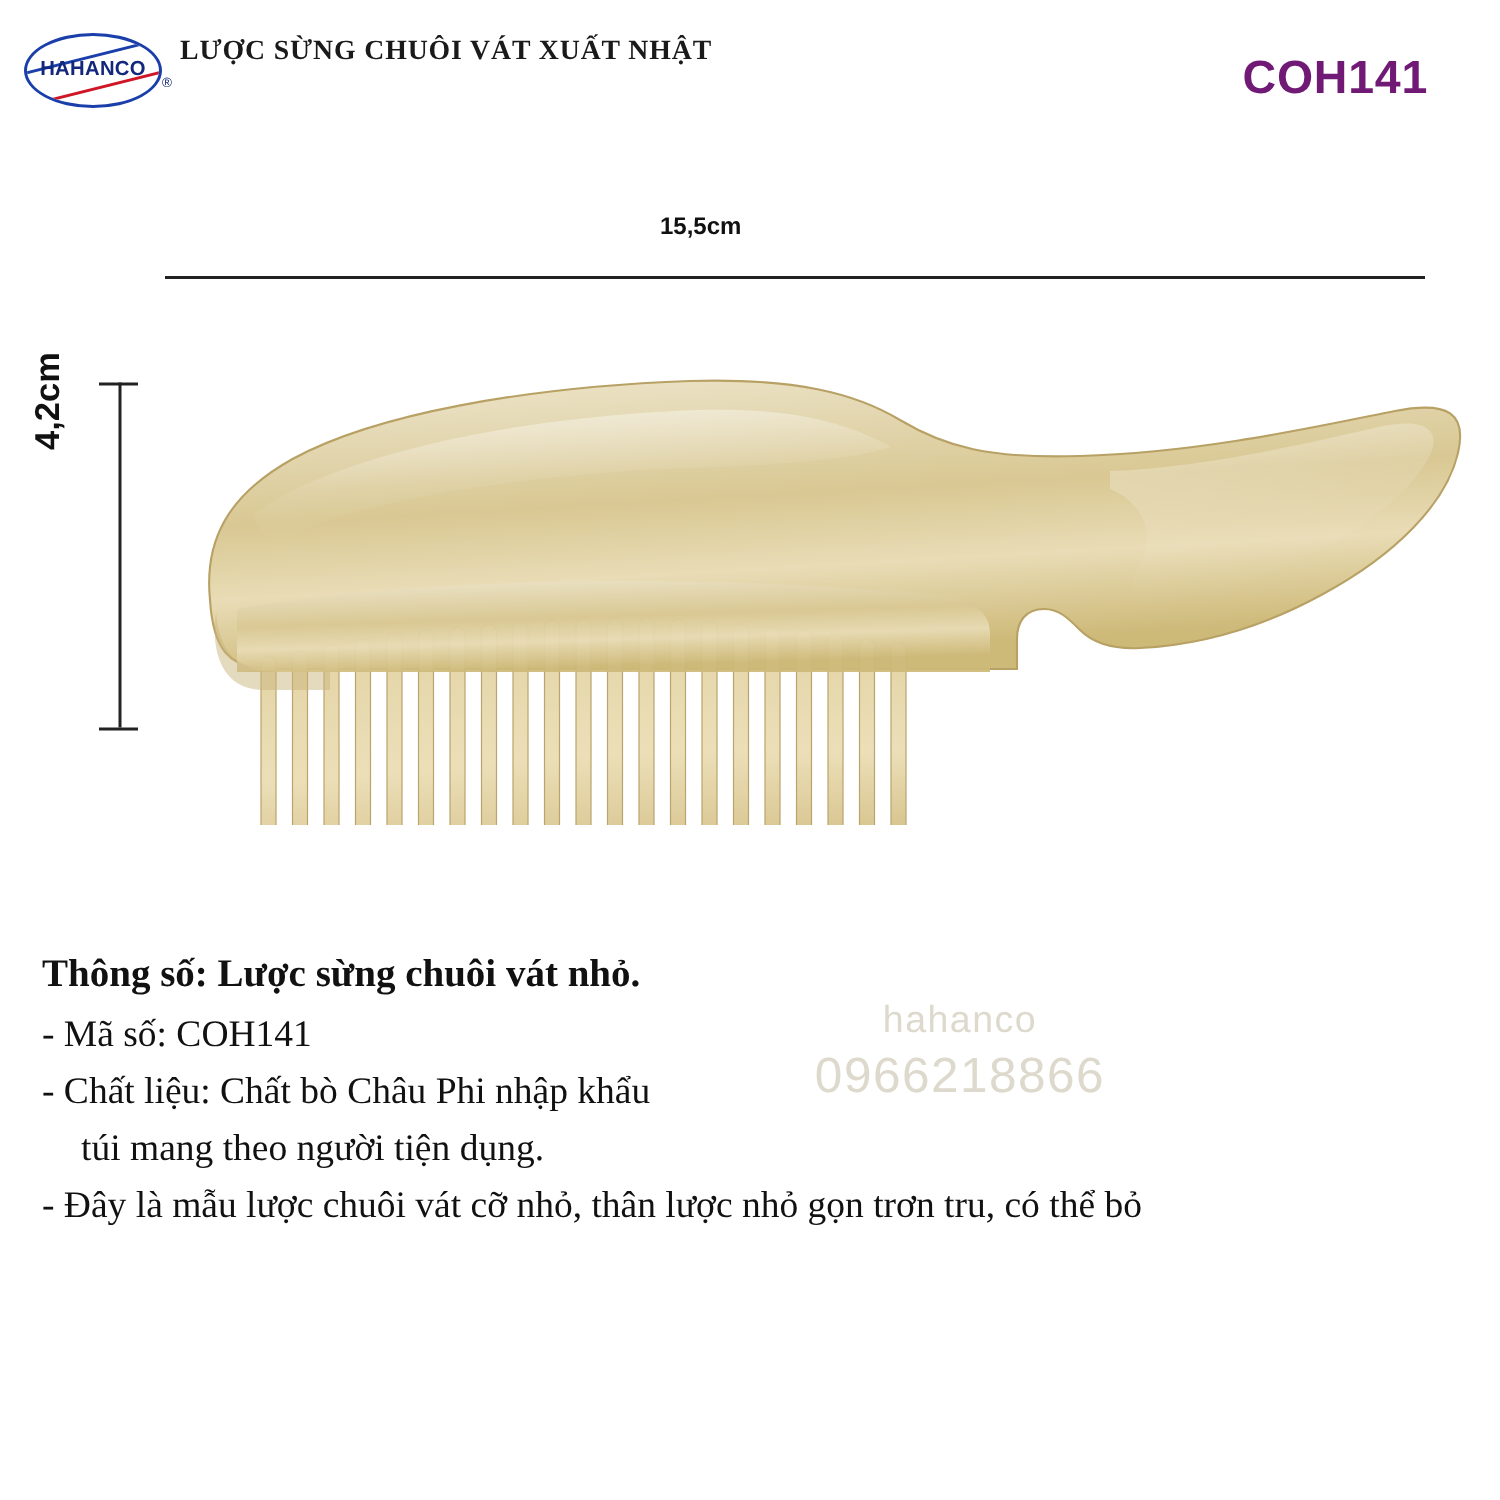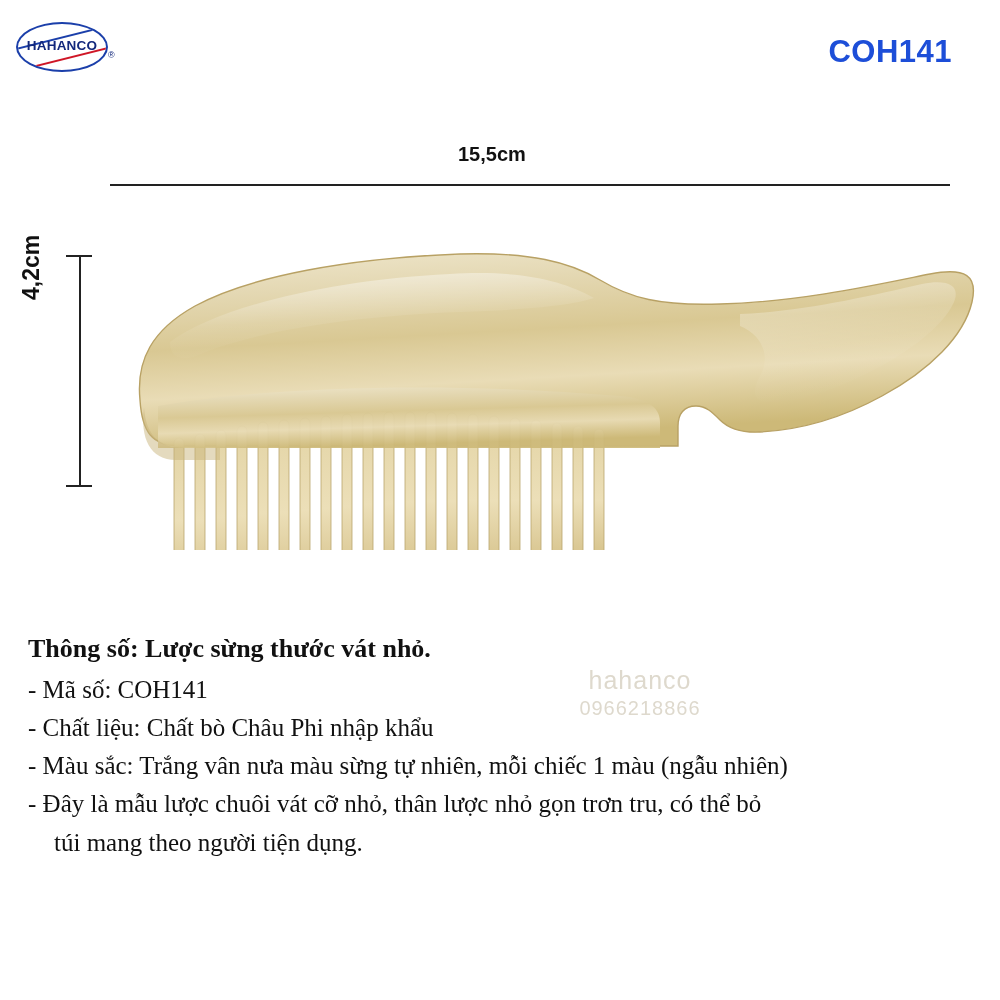--- a/index.html
+++ b/index.html
@@ -92,31 +92,31 @@
     letter-spacing: 0.6px;
     color: #1a1a1a;
   }
   .header-code {
     position: absolute;
     right: 48px;
     top: 34px;
     font-family: "Liberation Sans", sans-serif;
     font-size: 31px;
     font-weight: bold;
-    color: #1d4ed8;
+    color: #701a75;
     letter-spacing: 0.5px;
   }
 
   
   .dim-width-label {
     position: absolute;
-    left: 458px;
+    left: 440px;
     top: 143px;
     font-family: "Liberation Sans", sans-serif;
-    font-size: 20px;
+    font-size: 16px;
     font-weight: bold;
     color: #111;
   }
   .dim-width-line {
     position: absolute;
     left: 110px;
     top: 184px;
     width: 840px;
     height: 0;
     border-top: 2px solid #222;
@@ -171,21 +171,21 @@
     left: 420px;
     top: 455px;
     text-align: center;
     width: 240px;
     color: #ded9cd;
     font-family: "Liberation Sans", sans-serif;
     line-height: 1.25;
     user-select: none;
   }
   .watermark .wm1 { font-size: 25px; letter-spacing: 1px; }
-  .watermark .wm2 { font-size: 20px; letter-spacing: 1px; }
+  .watermark .wm2 { font-size: 33px; letter-spacing: 1px; }
 
   
   .desc {
     position: absolute;
     left: 28px;
     top: 630px;
     width: 950px;
     font-family: "Liberation Serif", serif;
     font-size: 25px;
     line-height: 1.45;
@@ -204,20 +204,21 @@
 <body>
 
 <div class="header">
 
   <div class="logo">
     <div class="logo-ellipse"></div>
     <div class="logo-text">HAHANCO</div>
     <div class="logo-reg">®</div>
   </div>
 
+  <div class="header-title">LƯỢC SỪNG CHUÔI VÁT XUẤT NHẬT</div>
 
   <div class="header-code">COH141</div>
 </div>
 
 <div class="dim-width-label">15,5cm</div>
 <div class="dim-width-line"></div>
 
 <div class="dim-height-line"></div>
 <div class="dim-height-cap-top"></div>
 <div class="dim-height-cap-bottom"></div>
@@ -302,20 +303,19 @@
 
   <div class="watermark">
     <div class="wm1">hahanco</div>
     <div class="wm2">0966218866</div>
   </div>
 </div>
 
 <div class="desc">
   <div class="title-line">
     <span class="lbl">Thông số:</span>
-    <span class="val">Lược sừng thước vát nhỏ.</span>
+    <span class="val">Lược sừng chuôi vát nhỏ.</span>
   </div>
   <div class="row">- Mã số: COH141</div>
   <div class="row">- Chất liệu: Chất bò Châu Phi nhập khẩu</div>
-  <div class="row">- Màu sắc: Trắng vân nưa màu sừng tự nhiên, mỗi chiếc 1 màu (ngẫu nhiên)</div>
+  <div class="row indent">túi mang theo người tiện dụng.</div>
   <div class="row">- Đây là mẫu lược chuôi vát cỡ nhỏ, thân lược nhỏ gọn trơn tru, có thể bỏ</div>
-  <div class="row indent">túi mang theo người tiện dụng.</div>
 </div>
 
 </body></html>

